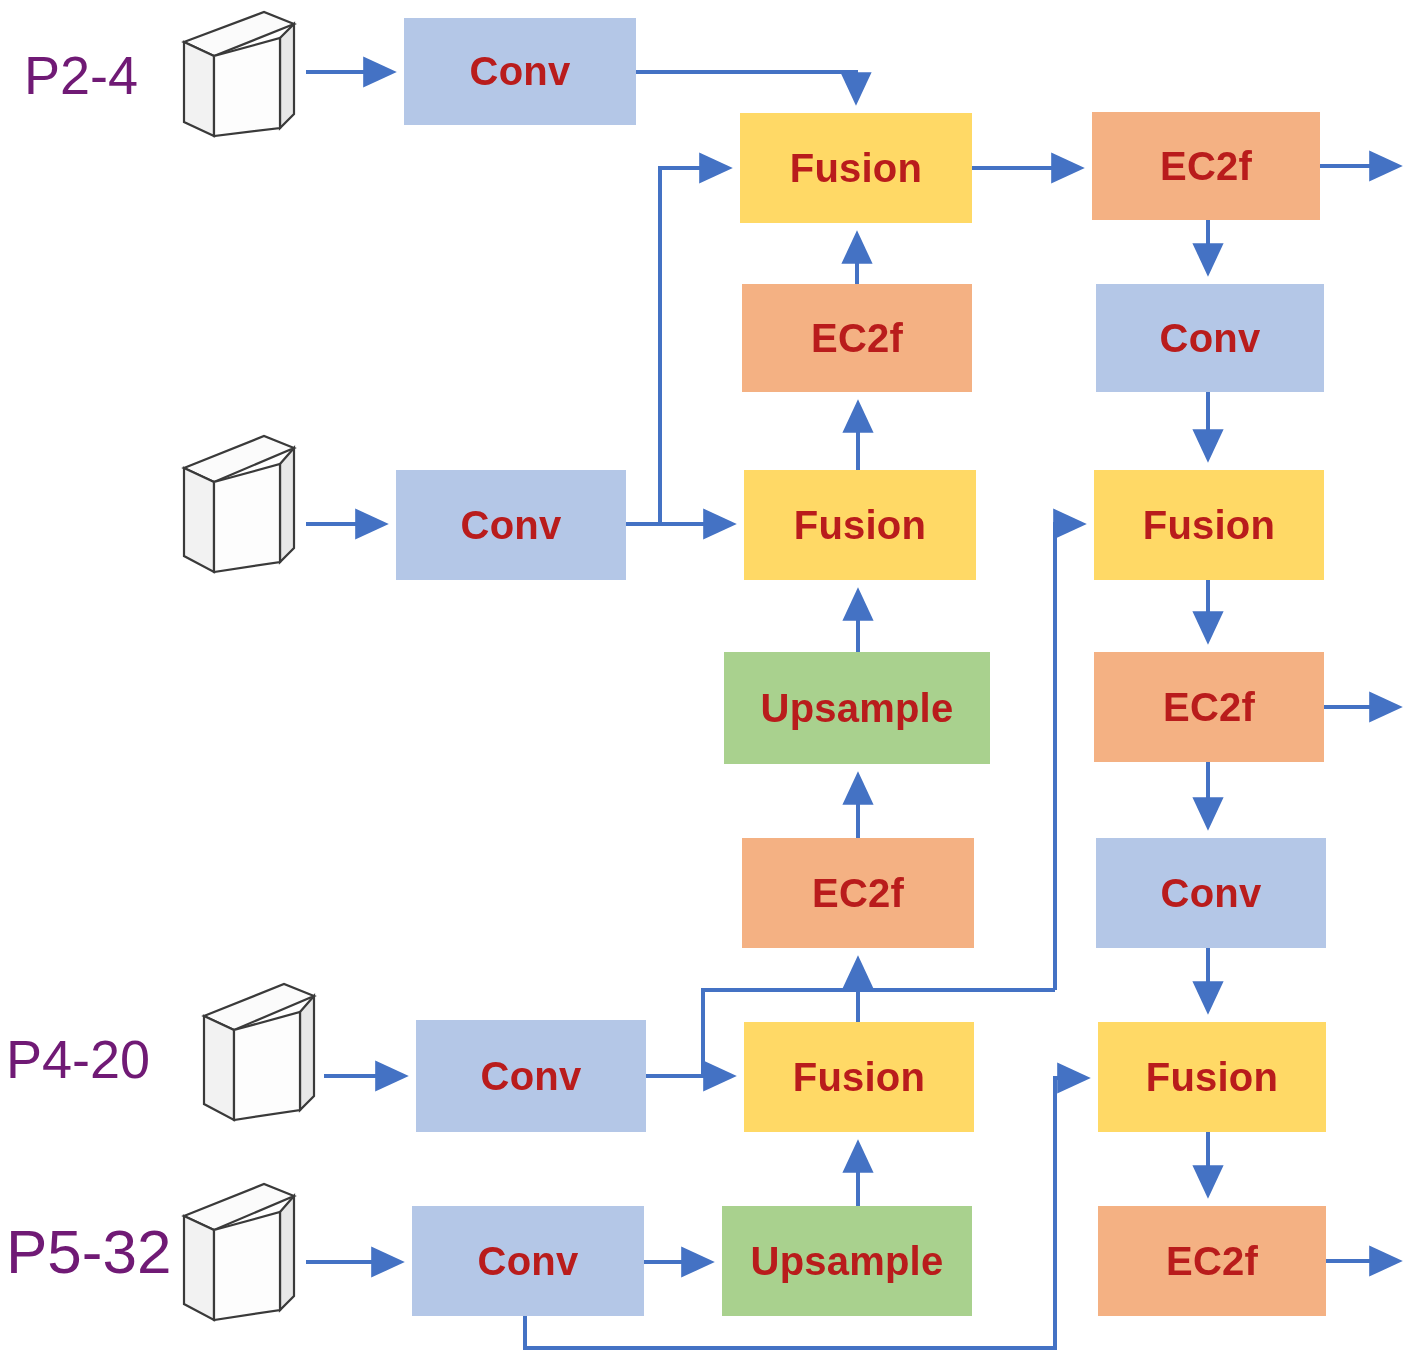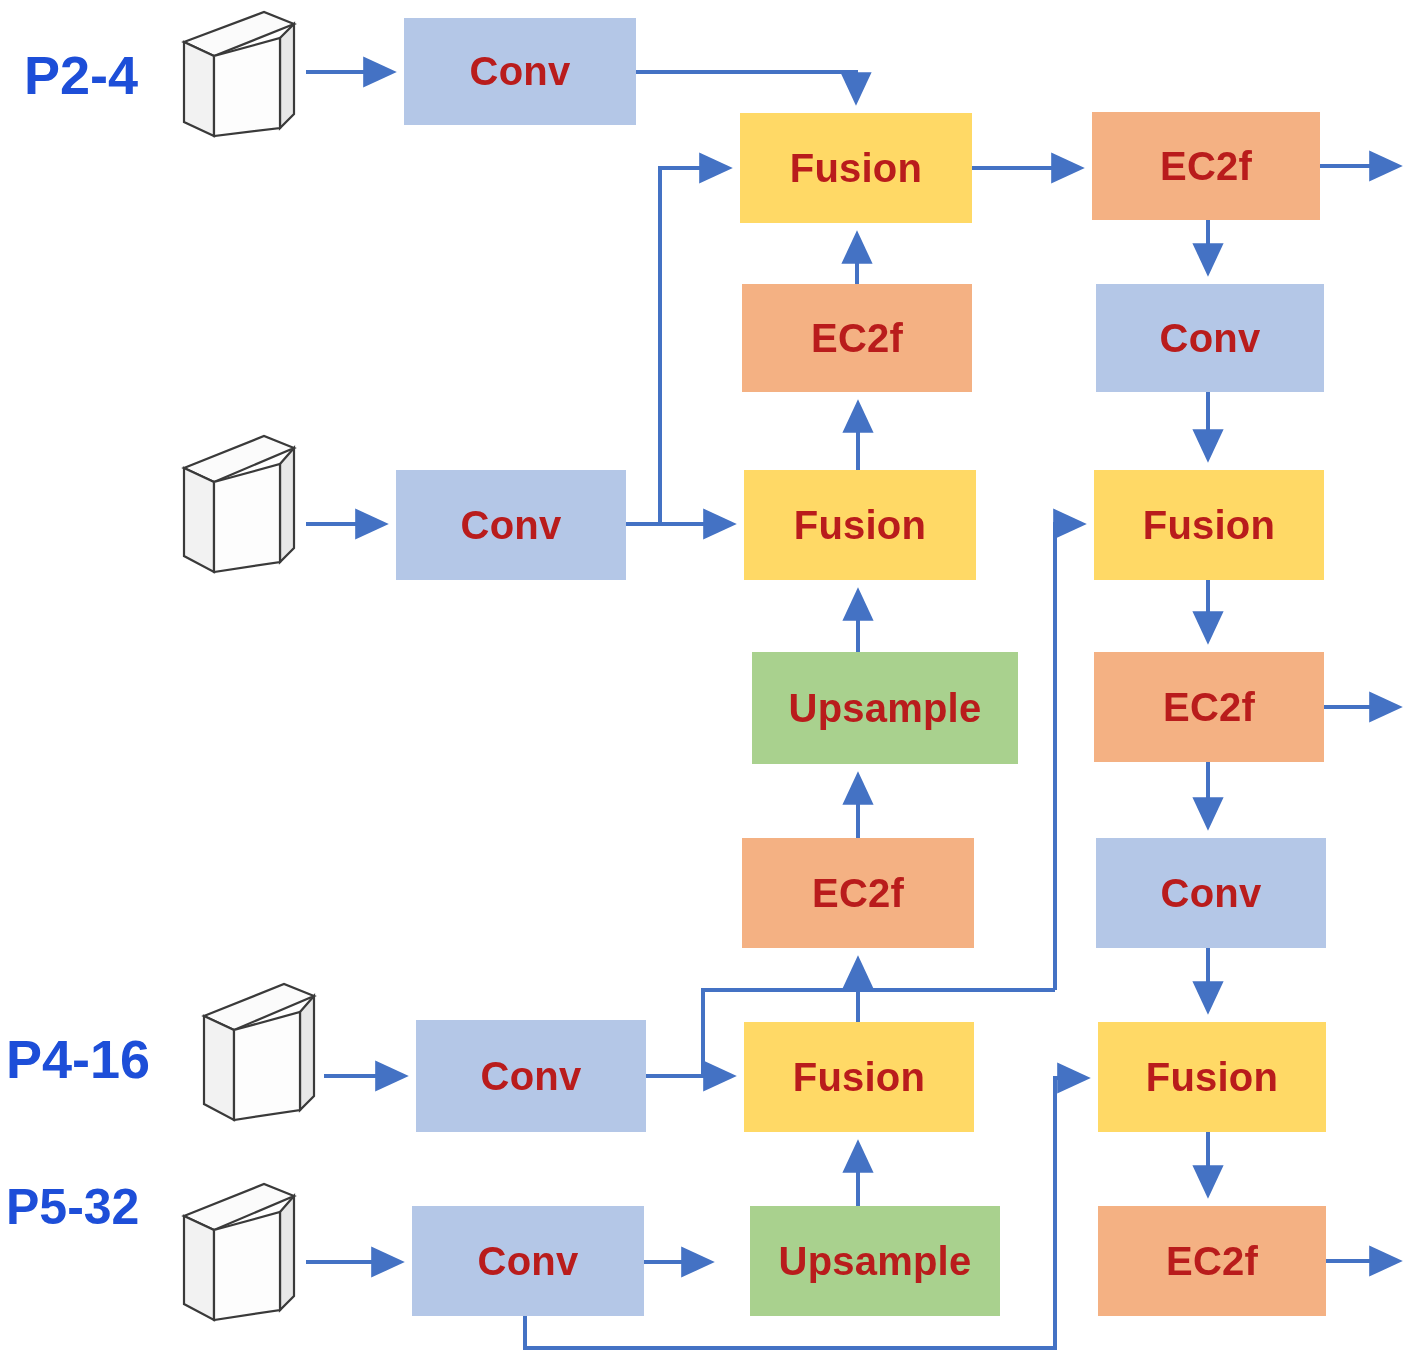--- a/index.html
+++ b/index.html
@@ -4,23 +4,23 @@
 <style>
   html,body{margin:0;padding:0;background:#ffffff;}
   body{font-family:"Liberation Sans", sans-serif;}
   #canvas{position:relative;width:1417px;height:1359px;background:#ffffff;overflow:hidden;}
 
   .blk{position:absolute;display:flex;align-items:center;justify-content:center;
        font-weight:600;color:#b91c1c;letter-spacing:.2px;box-sizing:border-box;}
   .blk.conv{background:#B4C7E7;}
   .blk.fusion{background:#FFD966;}
   .blk.ec2f{background:#F4B183;}
-  .blk.ups{background:#A9D18E;margin-left:28px;}
+  .blk.ups{background:#A9D18E;}
 
-  .lbl{position:absolute;font-weight:bold;color:#1d4ed8;white-space:nowrap;
+  .lbl{position:absolute;font-weight:normal;color:#701a75;white-space:nowrap;
        display:flex;align-items:center;}
 
   .cube{position:absolute;}
   svg.wires{position:absolute;left:0;top:0;width:1417px;height:1359px;overflow:visible;}
   .ln{stroke:#4472C4;stroke-width:4;fill:none;}
 </style>
 </head>
 <body>
 
 <div id="canvas">
@@ -109,22 +109,22 @@
   <div class="cube" style="left:176px;top:1180px;width:122px;height:142px;">
     <svg width="122" height="142" viewBox="0 0 122 142">
       <polygon points="8,36 88,4 118,16 38,50" fill="#fbfbfb" stroke="#3a3a3a" stroke-width="2.2"></polygon>
       <polygon points="118,16 118,116 104,130 104,32" fill="#e8e8e8" stroke="#3a3a3a" stroke-width="2.2"></polygon>
       <polygon points="8,36 38,50 38,140 8,124" fill="#f2f2f2" stroke="#3a3a3a" stroke-width="2.2"></polygon>
       <polygon points="38,50 104,32 104,130 38,140" fill="#fdfdfd" stroke="#3a3a3a" stroke-width="2.2"></polygon>
     </svg>
   </div>
 
   <div class="lbl" style="left:24px;top:38px;width:150px;height:74px;font-size:54px;">P2-4</div>
-  <div class="lbl" style="left:6px;top:1022px;width:185px;height:74px;font-size:54px;">P4-16</div>
-  <div class="lbl" style="left:6px;top:1170px;width:185px;height:74px;font-size:50px;">P5-32</div>
+  <div class="lbl" style="left:6px;top:1022px;width:185px;height:74px;font-size:54px;">P4-20</div>
+  <div class="lbl" style="left:6px;top:1214px;width:185px;height:74px;font-size:62px;">P5-32</div>
 
   <div class="blk conv" style="left:404px;top:18px;width:232px;height:107px;font-size:40px;">Conv</div>
   <div class="blk fusion" style="left:740px;top:113px;width:232px;height:110px;font-size:40px;">Fusion</div>
   <div class="blk ec2f" style="left:1092px;top:112px;width:228px;height:108px;font-size:40px;">EC2f</div>
 
   <div class="blk ec2f" style="left:742px;top:284px;width:230px;height:108px;font-size:40px;">EC2f</div>
   <div class="blk conv" style="left:1096px;top:284px;width:228px;height:108px;font-size:40px;">Conv</div>
 
   <div class="blk conv" style="left:396px;top:470px;width:230px;height:110px;font-size:40px;">Conv</div>
   <div class="blk fusion" style="left:744px;top:470px;width:232px;height:110px;font-size:40px;">Fusion</div>

